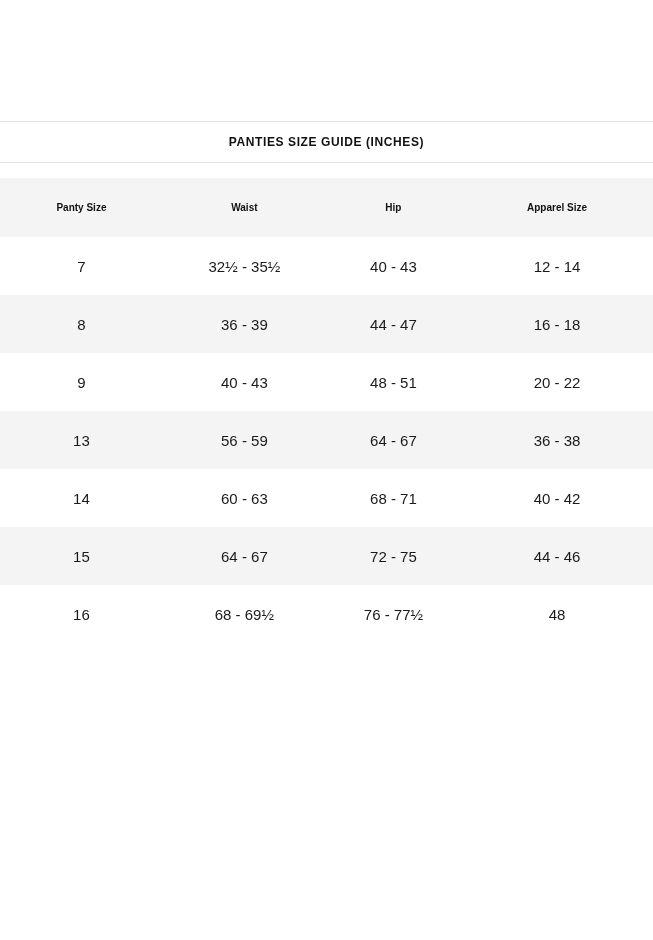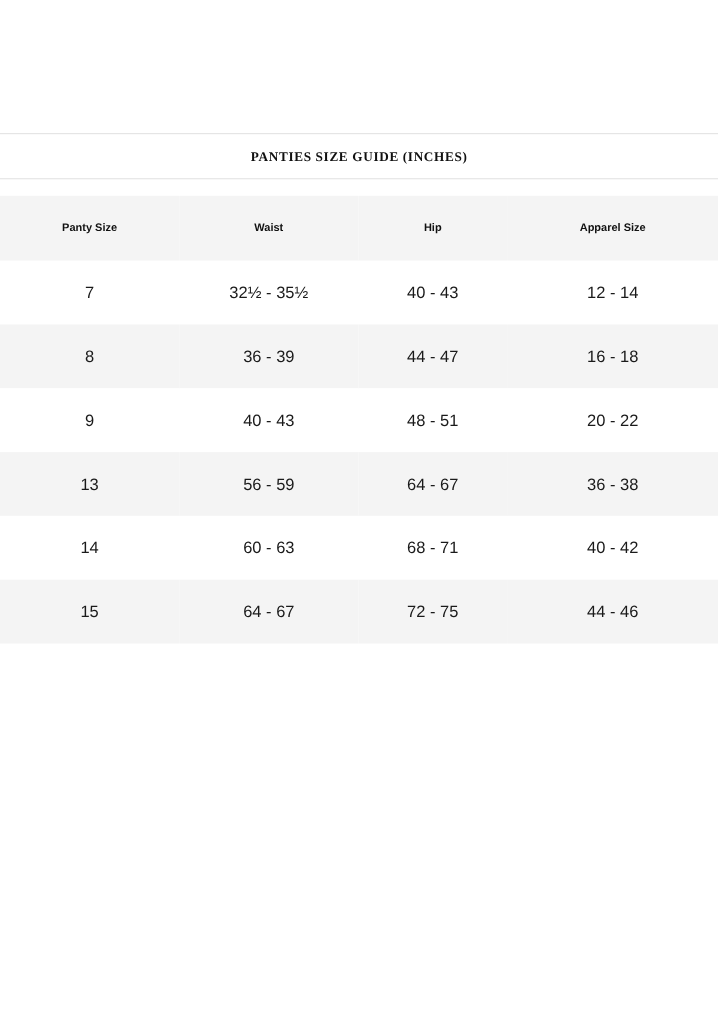--- a/index.html
+++ b/index.html
@@ -16,21 +16,20 @@
     }
     .top-spacer { height: 121px; }
     .title-bar {
       height: 42px;
       border-top: 1px solid #e3e3e3;
       border-bottom: 1px solid #e3e3e3;
       display: flex;
       align-items: center;
       justify-content: center;
       background: #ffffff;
-      font-family: Liberation Serif, serif;
     }
     .title-text {
       font-size: 12px;
       font-weight: 700;
       letter-spacing: 0.6px;
       text-transform: uppercase;
       color: #111111;
     }
     .title-table-gap { height: 15px; }
     table.size-table {
@@ -114,14 +113,20 @@
       <td>60 - 63</td>
       <td>68 - 71</td>
       <td>40 - 42</td>
     </tr>
     <tr>
       <td>15</td>
       <td>64 - 67</td>
       <td>72 - 75</td>
       <td>44 - 46</td>
     </tr>
+    <tr>
+      <td>16</td>
+      <td>68 - 69½</td>
+      <td>76 - 77½</td>
+      <td>48</td>
+    </tr>
   </tbody>
 </table>
 
 </body></html>

